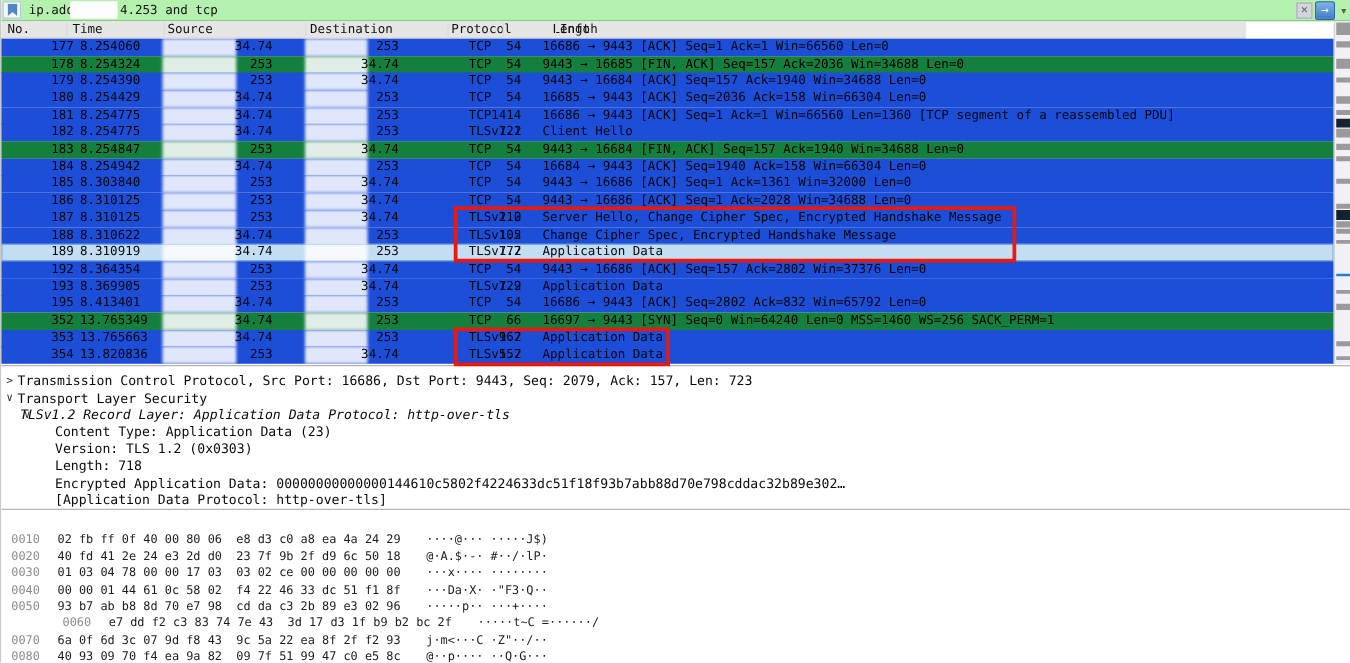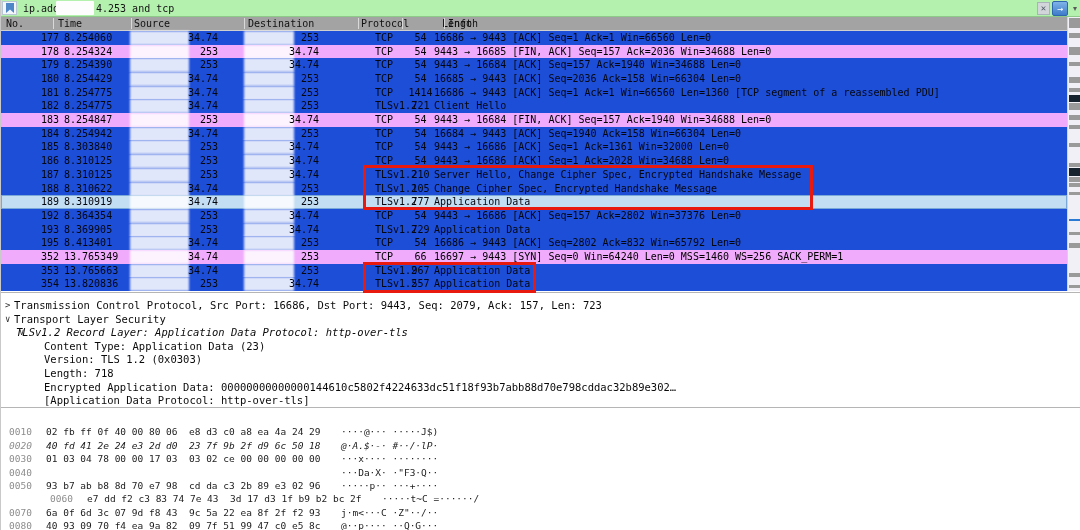--- a/index.html
+++ b/index.html
@@ -13,36 +13,36 @@
   .filter-text{position:absolute;left:22px;top:1px;height:15px;line-height:15px;font-size:10px;color:#141414;white-space:pre;}
   .filter-redact{position:absolute;left:55px;top:1px;width:38px;height:14px;background:#fdfdfd;border-radius:1px;filter:blur(.4px);}
   .filter-suffix{position:absolute;left:95px;top:1px;height:14px;line-height:15px;font-size:10px;color:#141414;white-space:pre;}
   .filter-clear{position:absolute;left:1036px;top:2px;width:13px;height:13px;background:#d2d6da;border:1px solid #aab2ba;
        color:#55606a;font-size:9px;line-height:11px;text-align:center;box-sizing:border-box;}
   .filter-apply{position:absolute;left:1051px;top:1px;width:16px;height:15px;background:linear-gradient(#7fb2e8,#3f7cc9);
        border:1px solid #2f66ad;color:#fff;font-size:10px;line-height:13px;text-align:center;box-sizing:border-box;border-radius:2px;}
   .filter-dd{position:absolute;left:1069px;top:3px;width:10px;height:11px;color:#5a5a5a;font-size:8px;line-height:11px;text-align:center;
        font-family:"DejaVu Sans","Liberation Sans",sans-serif;}
   
-  .col-header{position:absolute;left:0;top:17px;width:1080px;height:14px;background:#a3a3a3;border-bottom:1px solid #cfcfcf;box-sizing:border-box;}
+  .col-header{position:absolute;left:0;top:17px;width:996px;height:14px;background:#e5e5e5;border-bottom:1px solid #cfcfcf;box-sizing:border-box;}
   .col-label{position:absolute;top:0;height:13px;line-height:13px;font-size:10px;color:#111;white-space:pre;}
   .col-sep{position:absolute;top:1px;width:1px;height:11px;background:#d9d9d9;}
   
   .packet-list{position:absolute;left:0;top:31px;width:1066px;height:260px;background:#e2e2f5;}
   .prow{position:absolute;left:0;width:1066px;height:14px;font-size:10px;line-height:14px;color:#06060e;white-space:pre;}
   .prow.normal{background:#1d4ed8;}
-  .prow.gray{background:#f0abfc;color:#000;}
+  .prow.gray{background:#15803d;color:#000;}
   .prow.selected{background:#c3ddf2;box-shadow:inset 0 0 0 1px #7aa9d8;}
   .cell{position:absolute;top:0;height:14px;line-height:14px;}
   .c-no{left:18px;width:40px;text-align:right;}
   .c-time{left:63px;}
   .c-src{left:160px;width:57px;text-align:right;}
   .c-dst{left:262px;width:56px;text-align:right;}
   .c-proto{left:374px;}
-  .c-len{left:400px;width:39px;text-align:center;}
+  .c-len{left:377px;width:39px;text-align:right;}
   .c-info{left:433px;}
   .redact{position:absolute;top:0;height:14px;background:rgba(253,253,255,0.88);filter:blur(1.2px);}
   .r-src{left:129px;width:59px;}
   .r-dst{left:243px;width:50px;}
   .gutter-dots{position:absolute;width:0;border-left:1px dotted #a9a9c2;opacity:.8;}
   
   .minimap{position:absolute;left:1066px;top:17px;width:14px;height:274px;background:#f0f0f6;border-left:1px solid #d2d2d8;box-sizing:border-box;}
   .mm-mark{position:absolute;left:1px;width:12px;}
   
   .red-box{position:absolute;border:3px solid #e8190f;box-sizing:border-box;z-index:5;}
@@ -150,22 +150,22 @@
       <div class="dline" style="top: 32.2px;"><div class="arrow" style="left: 18px;">∨</div><div class="dtext" style="left: 15px; font-style: italic;">TLSv1.2 Record Layer: Application Data Protocol: http-over-tls</div></div>
       <div class="dline" style="top: 45.8px;"><div class="dtext" style="left: 43px;">Content Type: Application Data (23)</div></div>
       <div class="dline" style="top: 59.4px;"><div class="dtext" style="left: 43px;">Version: TLS 1.2 (0x0303)</div></div>
       <div class="dline" style="top: 73px;"><div class="dtext" style="left: 43px;">Length: 718</div></div>
       <div class="dline" style="top: 86.6px;"><div class="dtext" style="left: 43px;">Encrypted Application Data: 00000000000000144610c5802f4224633dc51f18f93b7abb88d70e798cddac32b89e302…</div></div>
       <div class="dline" style="top: 100.2px;"><div class="dtext" style="left: 43px;">[Application Data Protocol: http-over-tls]</div></div>
     </div>
 
   <div class="hex-pane">
       <div class="hrow" style="top: 17.4px;"><div class="h-off">0010</div><div class="h-bytes">02 fb ff 0f 40 00 80 06  e8 d3 c0 a8 ea 4a 24 29</div><div class="h-ascii">····@··· ·····J$)</div></div>
-      <div class="hrow" style="top: 30.8px; font-style: italic;"><div class="h-off">0020</div><div class="h-bytes">40 fd 41 2e 24 e3 2d d0  23 7f 9b 2f d9 6c 50 18</div><div class="h-ascii">@·A.$·-· #··/·lP·</div></div>
+      <div class="hrow" style="top: 30.8px;"><div class="h-off">0020</div><div class="h-bytes">40 fd 41 2e 24 e3 2d d0  23 7f 9b 2f d9 6c 50 18</div><div class="h-ascii">@·A.$·-· #··/·lP·</div></div>
       <div class="hrow" style="top: 44.2px;"><div class="h-off">0030</div><div class="h-bytes">01 03 04 78 00 00 17 03  03 02 ce 00 00 00 00 00</div><div class="h-ascii">···x···· ········</div></div>
-      <div class="hrow" style="top: 57.6px;"><div class="h-off">0040</div><div class="h-ascii">···Da·X· ·"F3·Q··</div></div>
+      <div class="hrow" style="top: 57.6px;"><div class="h-off">0040</div><div class="h-bytes">00 00 01 44 61 0c 58 02  f4 22 46 33 dc 51 f1 8f</div><div class="h-ascii">···Da·X· ·"F3·Q··</div></div>
       <div class="hrow" style="top: 71px;"><div class="h-off">0050</div><div class="h-bytes">93 b7 ab b8 8d 70 e7 98  cd da c3 2b 89 e3 02 96</div><div class="h-ascii">·····p·· ···+····</div></div>
       <div class="hrow" style="top: 84.4px; margin-left: 41px;"><div class="h-off">0060</div><div class="h-bytes">e7 dd f2 c3 83 74 7e 43  3d 17 d3 1f b9 b2 bc 2f</div><div class="h-ascii">·····t~C =······/</div></div>
       <div class="hrow" style="top: 97.8px;"><div class="h-off">0070</div><div class="h-bytes">6a 0f 6d 3c 07 9d f8 43  9c 5a 22 ea 8f 2f f2 93</div><div class="h-ascii">j·m&lt;···C ·Z"··/··</div></div>
       <div class="hrow" style="top: 111.2px;"><div class="h-off">0080</div><div class="h-bytes">40 93 09 70 f4 ea 9a 82  09 7f 51 99 47 c0 e5 8c</div><div class="h-ascii">@··p···· ··Q·G···</div></div>
     </div>
 
 </div>
 
 </body></html>

